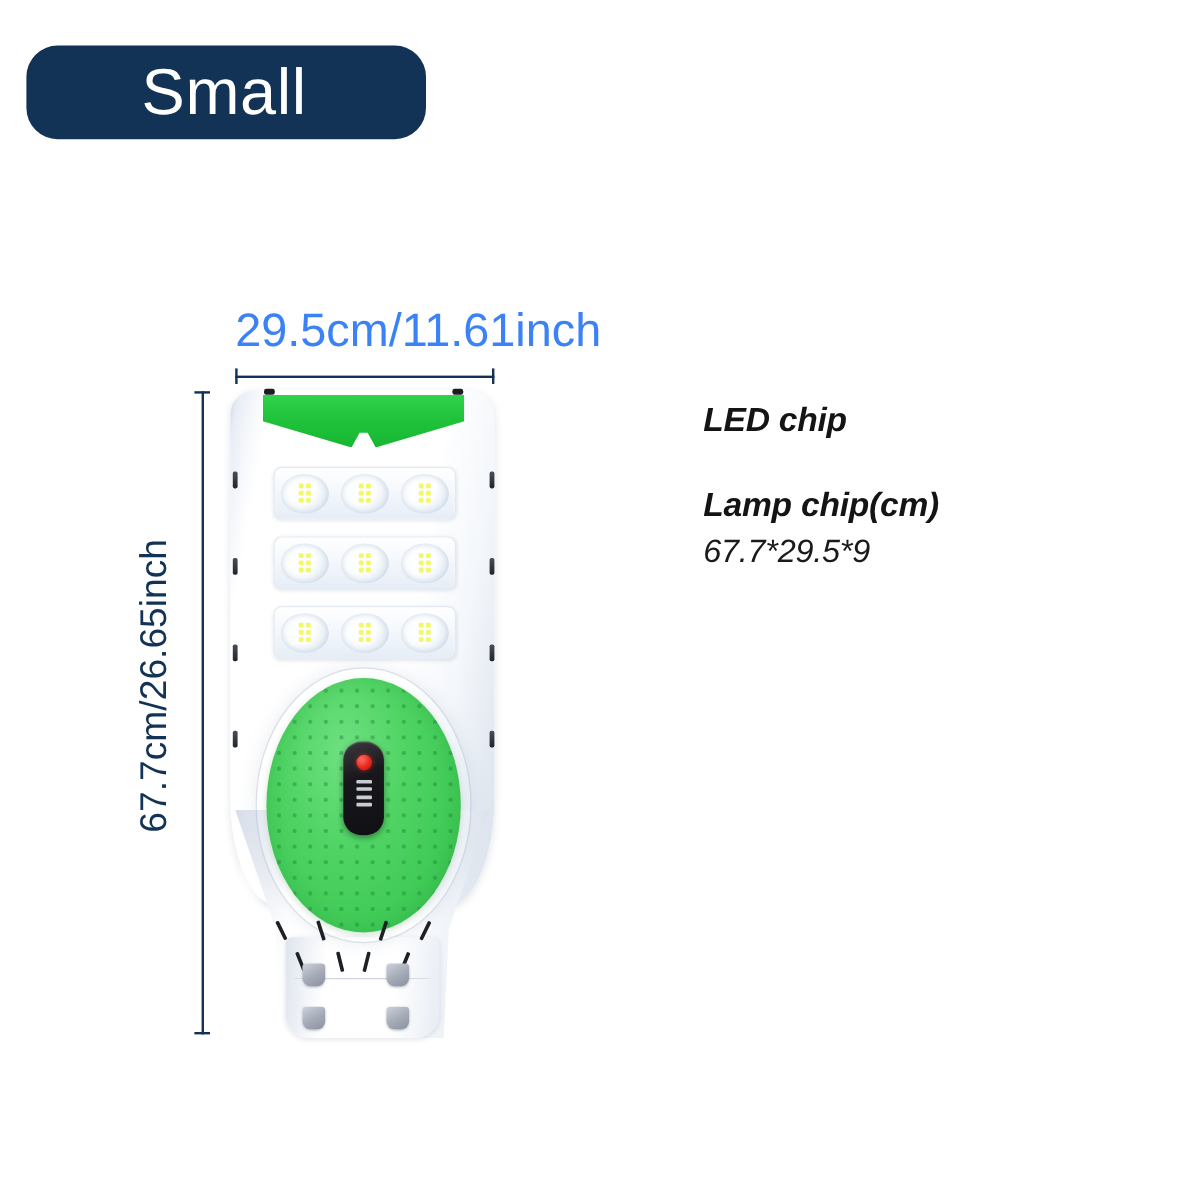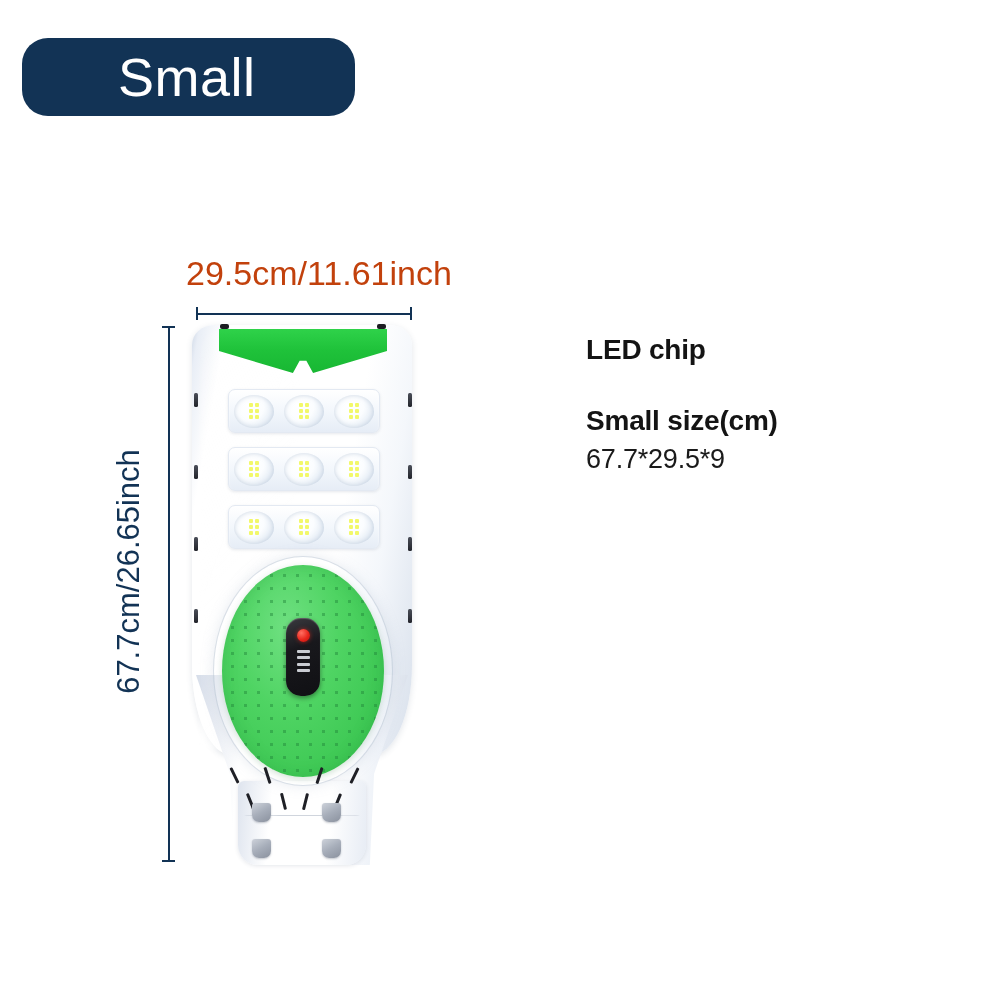--- a/index.html
+++ b/index.html
@@ -35,22 +35,22 @@
   
   .dimline{position:absolute;background:#123355;}
   #dim-top-line{left:196px;top:313px;width:216px;height:1.6px;}
   #dim-top-cap-l{left:196px;top:307px;width:1.6px;height:13px;}
   #dim-top-cap-r{left:410px;top:307px;width:1.6px;height:13px;}
   #dim-left-line{left:168px;top:326px;width:1.6px;height:536px;}
   #dim-left-cap-t{left:162px;top:326px;width:13px;height:1.6px;}
   #dim-left-cap-b{left:162px;top:860px;width:13px;height:1.6px;}
 
   #dim-top-label{
-    position:absolute;left:186px;top:256px;
-    color:#c2410c;font-size:34px;white-space:nowrap;line-height:1;
+    position:absolute;left:196px;top:256px;
+    color:#3b82f6;font-size:39px;white-space:nowrap;line-height:1;
   }
   #dim-left-label{
     position:absolute;left:-17px;top:556px;
     width:290px;text-align:center;
     color:#123355;font-size:31px;white-space:nowrap;line-height:1;
     transform:rotate(-90deg);
     transform-origin:center center;
   }
 
   
@@ -193,21 +193,21 @@
   
   .boss{
     position:absolute;width:19px;height:19px;
     background:linear-gradient(150deg,#cdd2da 0%,#a7aeba 48%,#8a919e 100%);
     border-radius:3px 3px 7px 7px;
     box-shadow:0 1px 2px rgba(60,70,90,.3);
   }
 
   
   #spec-list{position:absolute;left:586px;top:332px;width:360px;}
-  .spec-item{margin-bottom:36px;}
+  .spec-item{margin-bottom:36px;font-style:italic;}
   .spec-title{
     font-size:28px;font-weight:bold;color:#141414;
     line-height:1.25;letter-spacing:-.2px;
   }
   .spec-value{
     font-size:27px;font-weight:400;color:#1a1a1a;
     line-height:1.3;margin-top:4px;letter-spacing:-.2px;
   }
 </style>
 </head>
@@ -379,18 +379,18 @@
         <div class="boss" style="left: 82px; top: 524px;"></div>
         <div class="boss" style="left: 152px; top: 524px;"></div>
       </div>
   </div>
 
   <div id="spec-list">
       <div class="spec-item">
         <div class="spec-title">LED chip</div>
       </div>
       <div class="spec-item">
-        <div class="spec-title">Small size(cm)</div>
+        <div class="spec-title">Lamp chip(cm)</div>
         <div class="spec-value">67.7*29.5*9</div>
       </div>
     </div>
 
 </div>
 
 </body></html>

